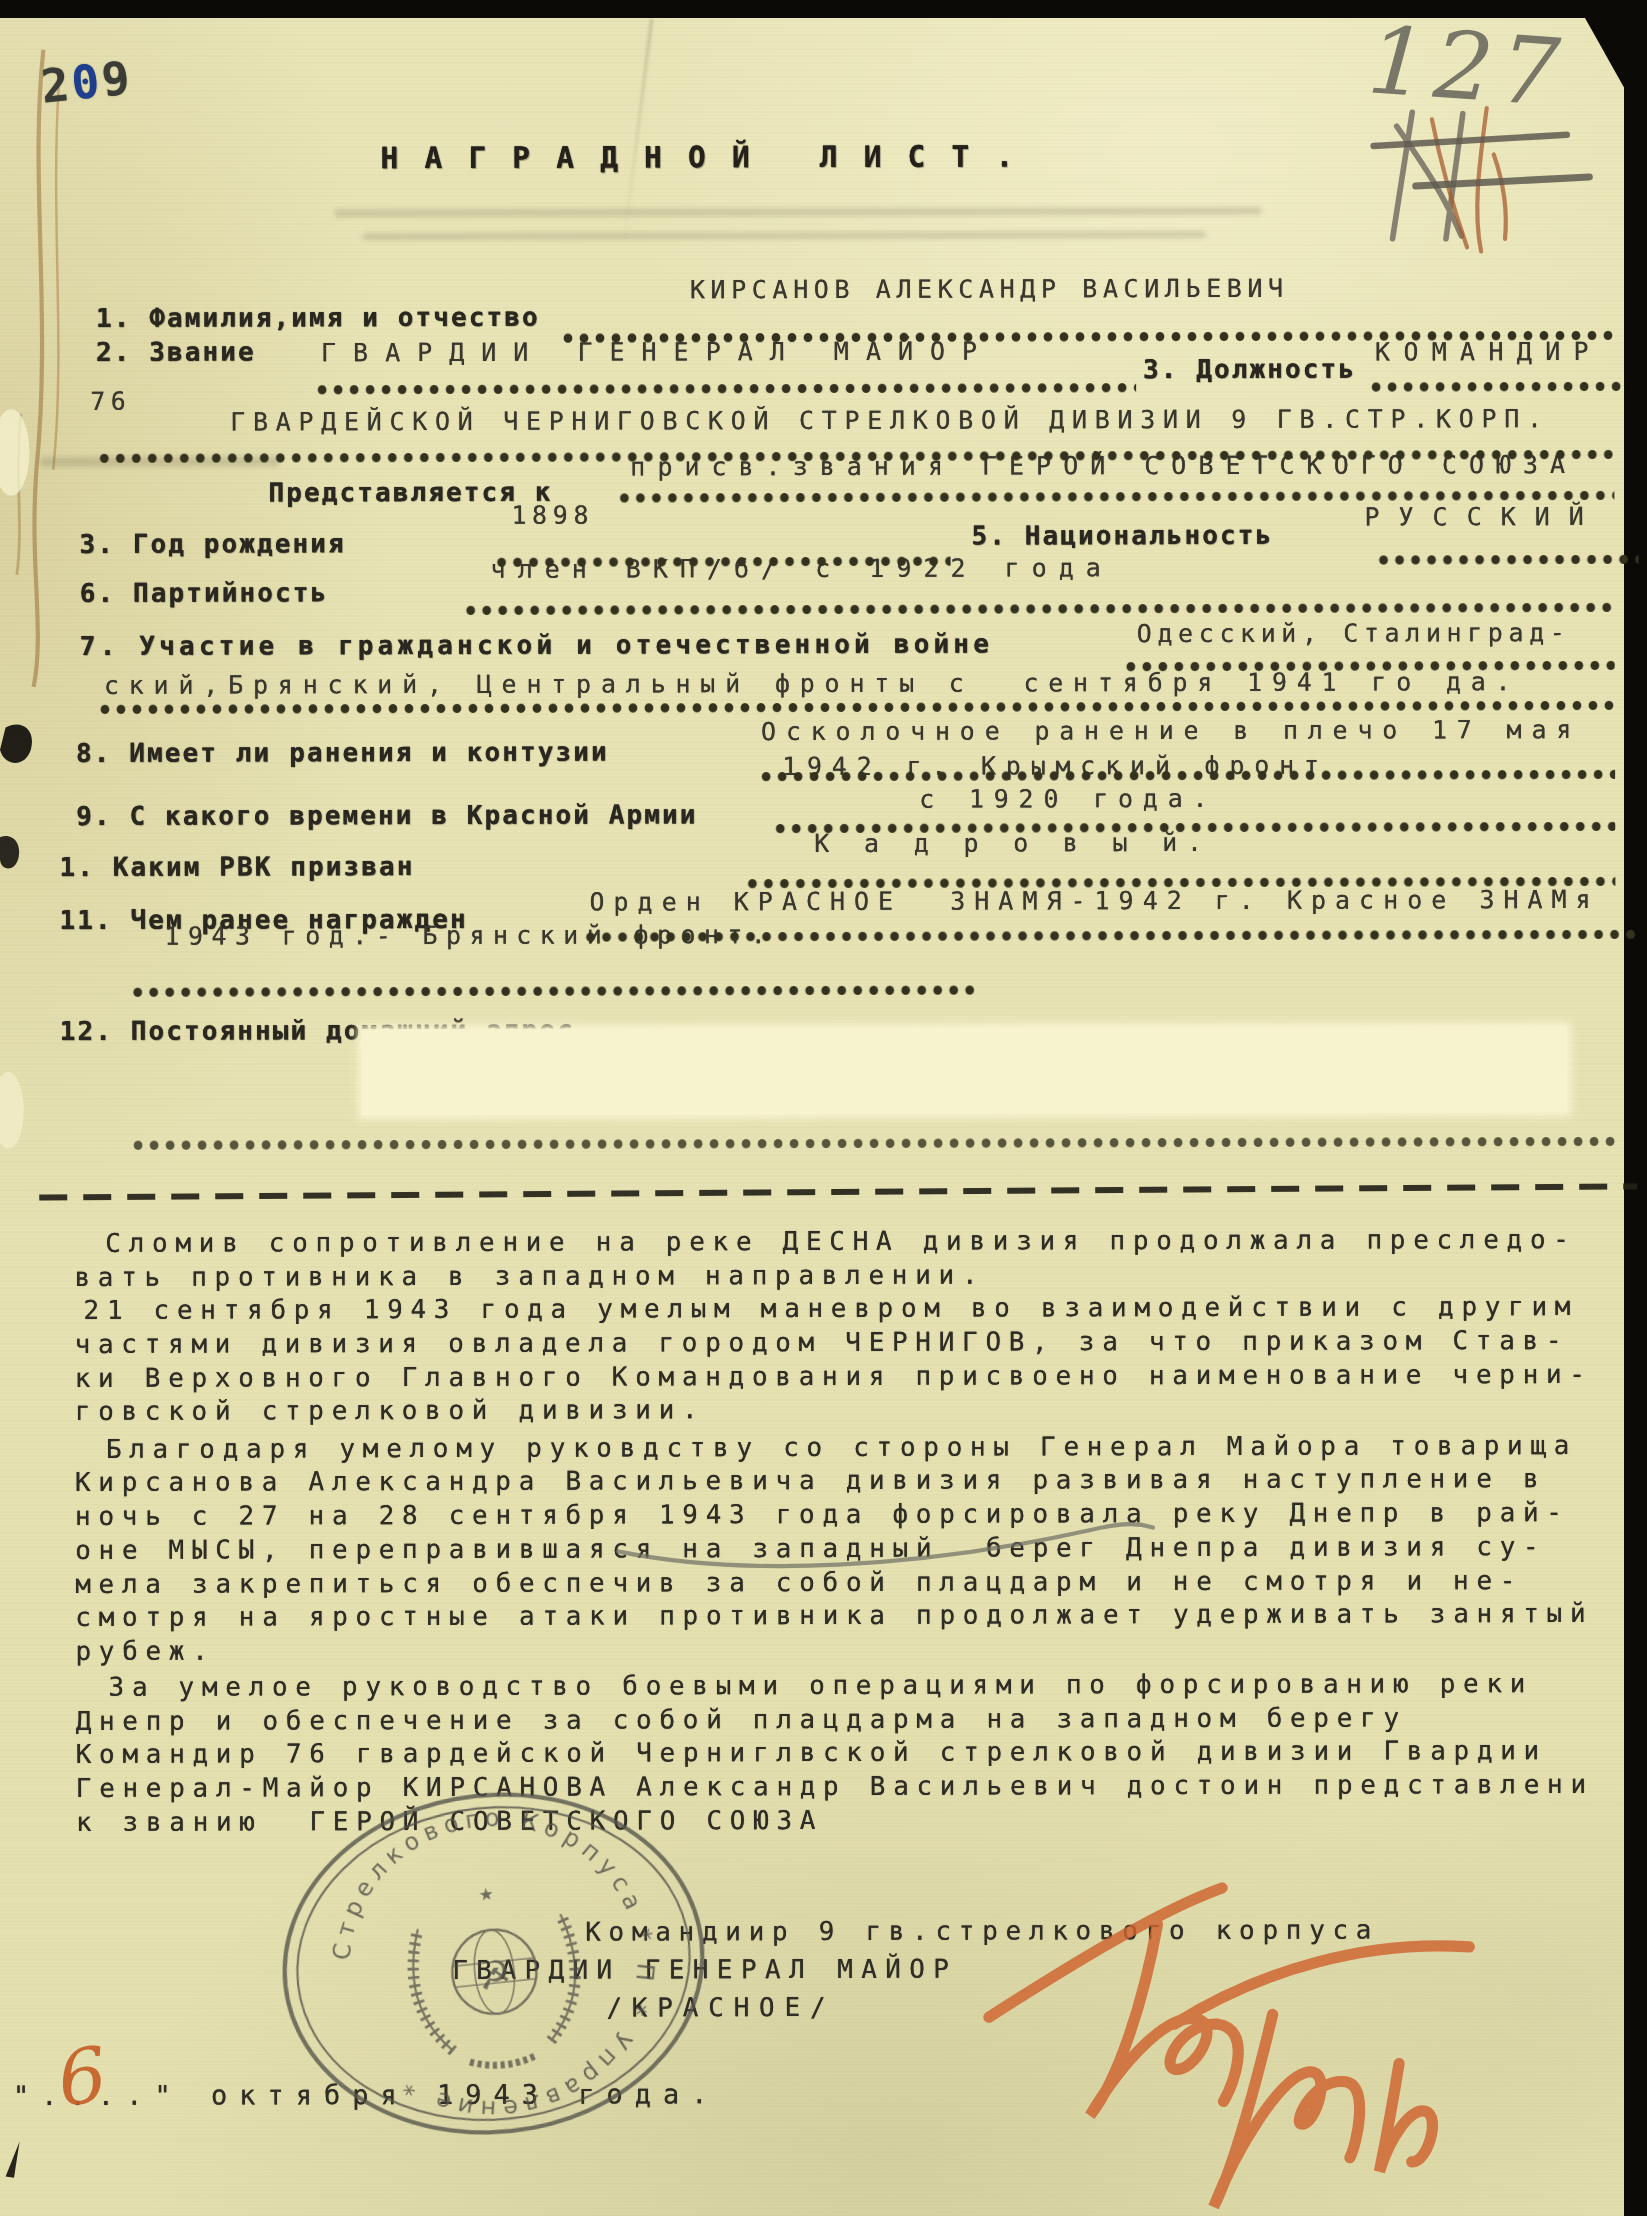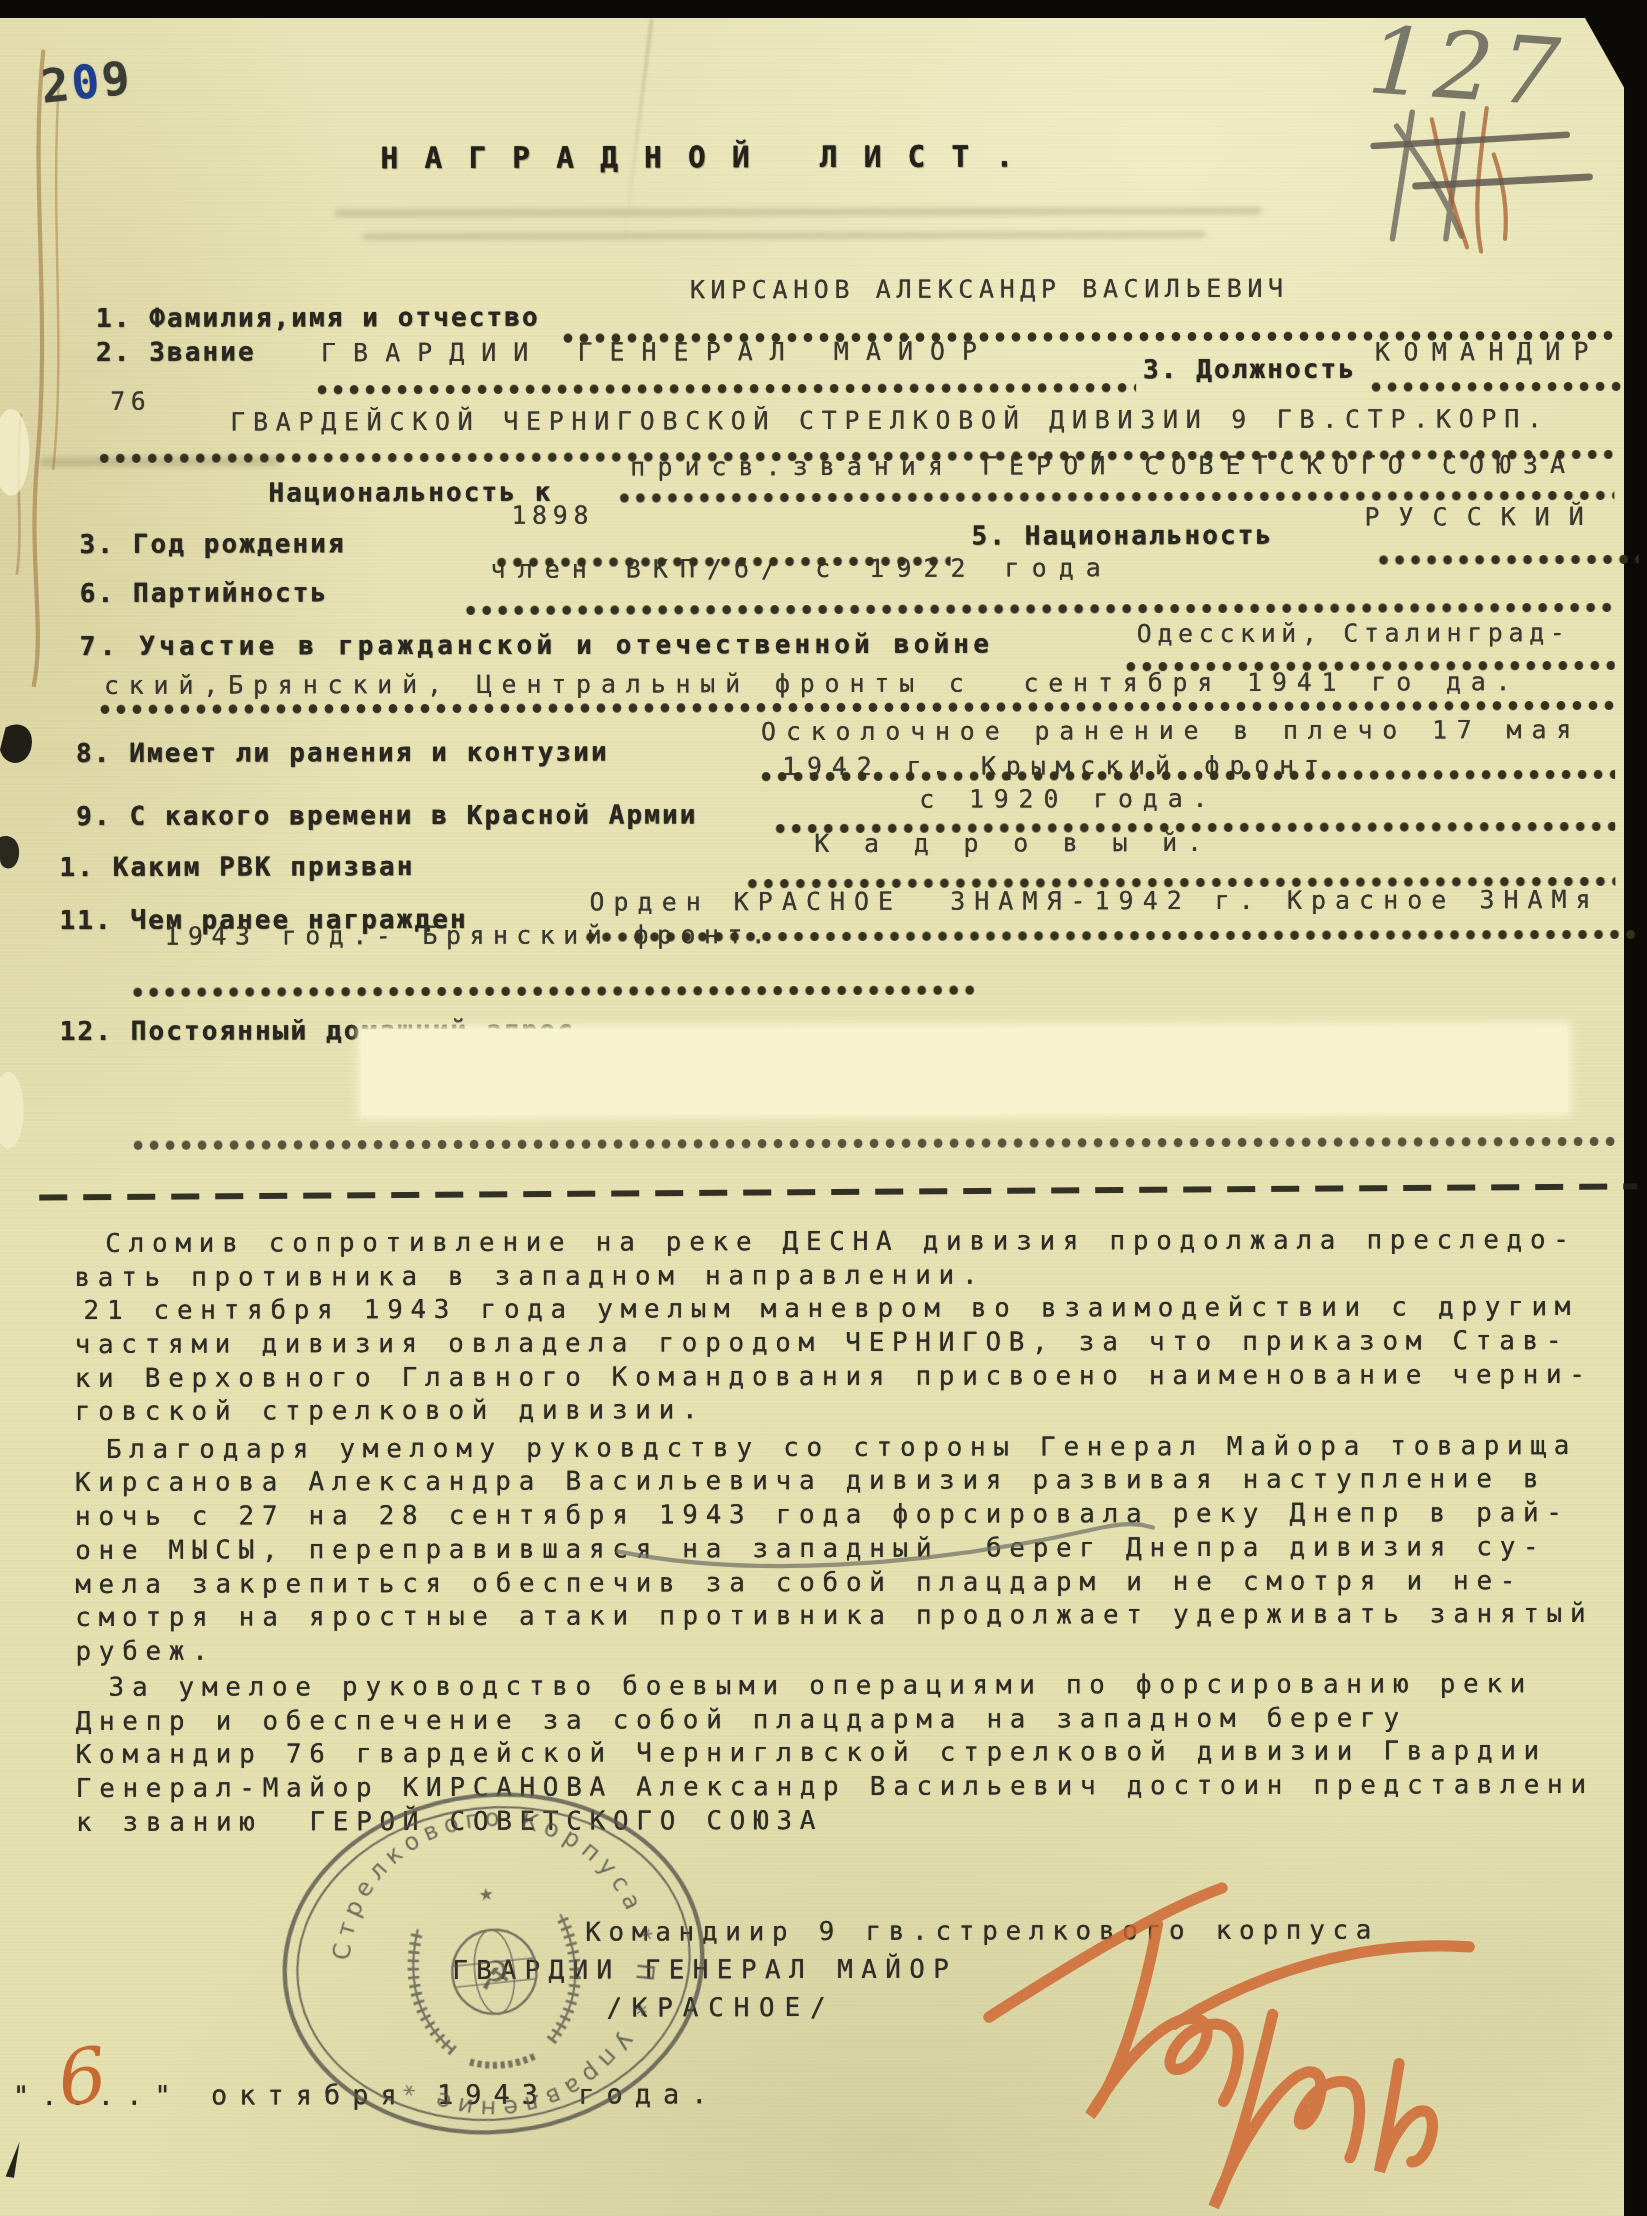--- a/index.html
+++ b/index.html
@@ -94,25 +94,25 @@
     <div class="bleed" style="left:365px;top:232px;width:843px;height:7px"></div>
     <div class="bleed" style="left:42px;top:455px;width:239px;height:9.8px"></div>
 
     <div class="val" style="left:692px;top:275px">КИРСАНОВ АЛЕКСАНДР ВАСИЛЬЕВИЧ</div>
     <div class="lbl" style="left:98px;top:301px">1. Фамилия,имя и отчество</div>
 
     <div class="val" style="left:323px;top:337px;letter-spacing:17px">ГВАРДИИ ГЕНЕРАЛ МАЙОР</div>
     <div class="lbl" style="left:98px;top:335px">2. Звание</div>
     <div class="lbl" style="left:1145px;top:355px">3. Должность</div>
     <div class="val" style="left:1377px;top:339px;letter-spacing:13.3px">КОМАНДИР</div>
-    <div class="val" style="left:112px;top:385px">76</div>
+    <div class="val" style="left:92px;top:385px">76</div>
     <div class="val" style="left:232px;top:406px;letter-spacing:7.7px">ГВАРДЕЙСКОЙ ЧЕРНИГОВСКОЙ СТРЕЛКОВОЙ ДИВИЗИИ 9 ГВ.СТР.КОРП.</div>
 
     <div class="val" style="left:632px;top:452px;letter-spacing:12px">присв.звания ГЕРОЙ СОВЕТСКОГО СОЮЗА</div>
-    <div class="lbl" style="left:270px;top:476px">Национальность к</div>
+    <div class="lbl" style="left:270px;top:476px">Представляется к</div>
 
     <div class="val" style="left:513px;top:500px">1898</div>
     <div class="lbl" style="left:81px;top:527px">3. Год рождения</div>
     <div class="lbl" style="left:973px;top:521px">5. Национальность</div>
     <div class="val" style="left:1366px;top:504px;letter-spacing:19px">РУССКИЙ</div>
 
     <div class="val" style="left:492px;top:554px;letter-spacing:12px">член ВКП/б/ с 1922 года</div>
     <div class="lbl" style="left:81px;top:576px">6. Партийность</div>
 
     <div class="lbl" style="left:81px;top:629px;letter-spacing:4.2px">7. Участие в гражданской и отечественной войне</div>

